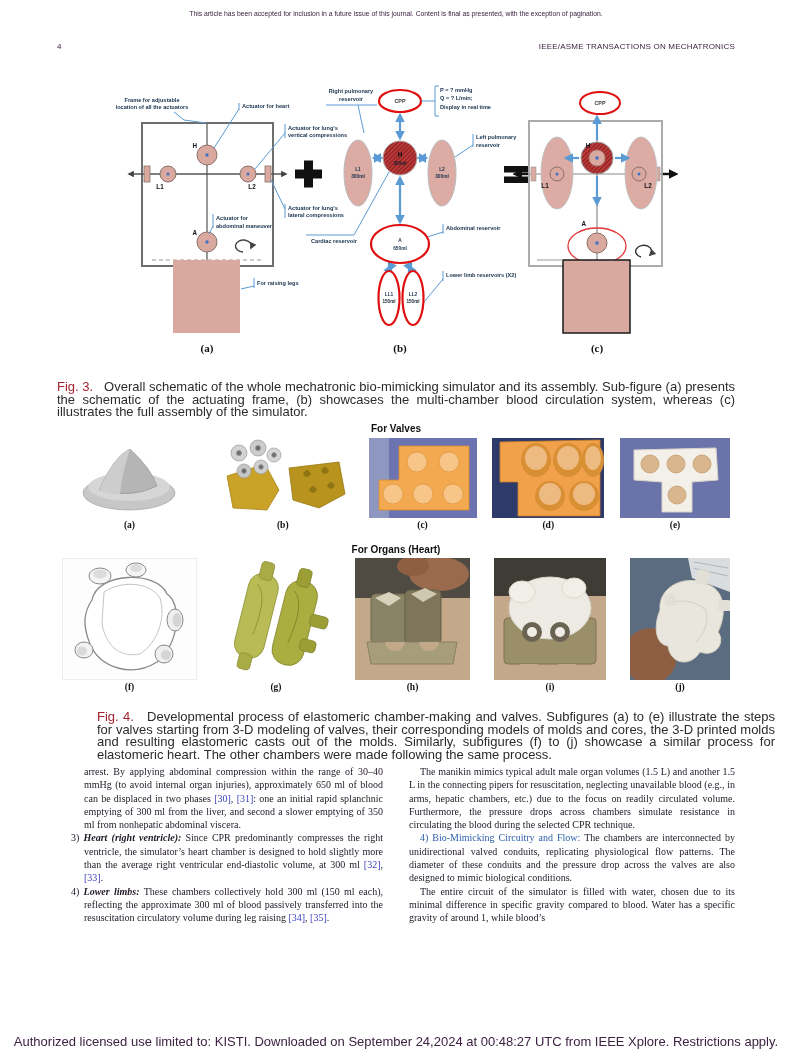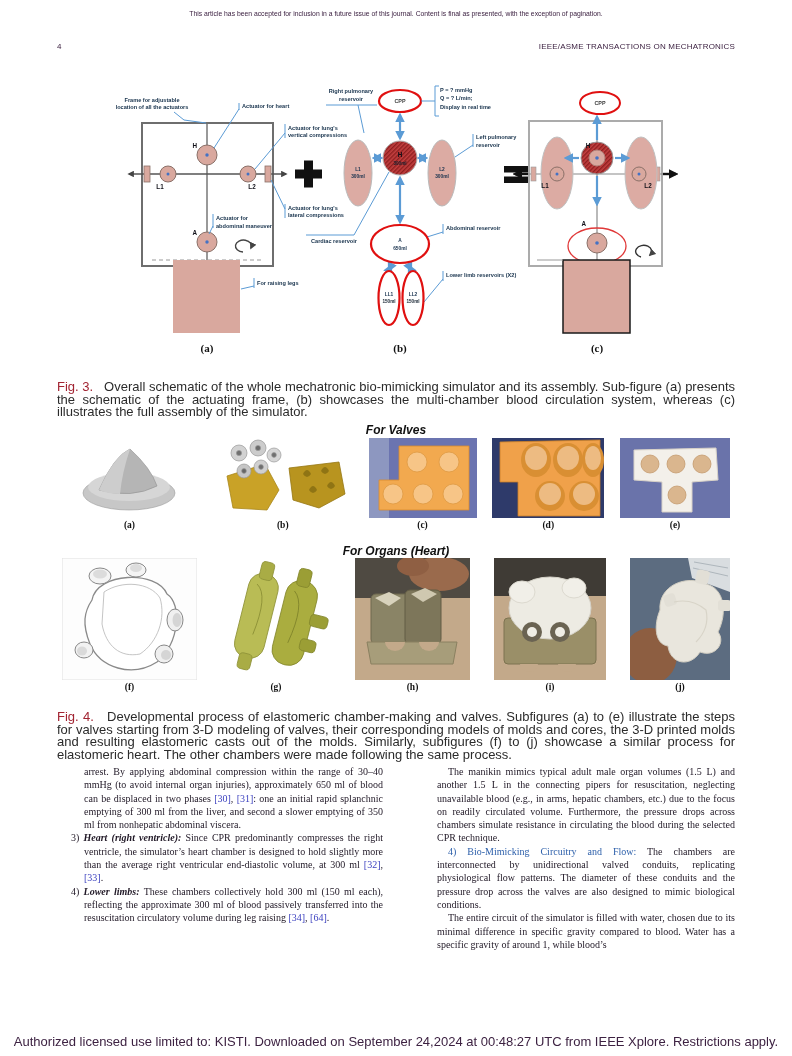--- a/index.html
+++ b/index.html
@@ -16,37 +16,37 @@
   .co  { font-size:5.6px; font-weight:bold; fill:#17324c; }
   .nd  { font-size:6.3px; font-weight:bold; fill:#101018; }
   .vol { font-size:4.8px; font-weight:bold; fill:#16304d; }
   .volr{ font-size:4.6px; font-weight:bold; fill:#13202e; }
   .pl  { font-size:11px; font-weight:bold; fill:#111; font-family:"Liberation Serif",serif; }
   .cpp { font-size:5.4px; font-weight:bold; fill:#3a3a3a; }
   .cap { position:absolute; left:57px; width:678px; margin:0; text-align:justify;
          font-family:"Liberation Sans",sans-serif; font-size:13px; line-height:12.6px; color:#2b2b2b; }
   .cap .figlabel { color:#a22432; }
   .fig3cap { top:381px; }
-  .fig4cap { top:711px; }
+  .fig4cap { top:711px;margin-left:40px; }
   .fig4head { position:absolute; left:57px; width:678px; text-align:center; margin:0;
-              font-family:"Liberation Sans",sans-serif; font-weight:bold; font-size:12px; color:#111;font-style:italic; }
+              font-family:"Liberation Sans",sans-serif; font-weight:bold; font-size:10px; color:#111; }
   .valvesTitle { top:423px; }
   .organsTitle { top:544px; }
   .fig4row { position:absolute; left:62px; width:668px; display:flex; justify-content:space-between; align-items:flex-end; }
   .row1 { top:438px; }
   .row2 { top:558px; }
   .thumb { display:flex; flex-direction:column; align-items:center; }
   .thumb .im { display:block; }
   .sublabel { font-family:"Liberation Serif",serif; font-weight:bold; font-size:9.5px; color:#111;
               text-align:center; margin-top:2px; }
   .col { position:absolute; top:765px; width:326px; font-size:10px; line-height:13.3px; text-align:justify; }
   .leftcol  { left:57px; }
   .rightcol { left:409px; }
   .col p { margin:0; }
-  .col .indent { text-indent:11px;margin-left:28px; }
+  .col .indent { text-indent:11px; }
   .listblock { padding-left:27px; }
   .listblock .item { text-indent:-13px; }
   .col span.i   { font-style:italic;font-weight:bold; }
   .col span.ref { color:#3a3fbf;margin-top:32px; }
   .col span.sec { color:#2c5faa; }
   .footer { position:absolute; top:1034px; left:0; width:100%; text-align:center;
             font-family:"Liberation Sans",sans-serif; font-size:13px; color:#3d2242; }
 </style>
 </head>
 <body>
@@ -425,21 +425,21 @@
 
   <p class="cap fig4cap">
     <span class="figlabel">Fig. 4.</span>&nbsp;&nbsp;
     <span>Developmental process of elastomeric chamber-making and valves. Subfigures (a) to (e) illustrate the steps for valves starting from 3-D modeling of valves, their corresponding models of molds and cores, the 3-D printed molds and resulting elastomeric casts out of the molds. Similarly, subfigures (f) to (j) showcase a similar process for elastomeric heart. The other chambers were made following the same process.</span>
   </p>
 
   <div class="col leftcol">
     <div class="listblock">
       <p><span>arrest. By applying abdominal compression within the range of 30–40 mmHg (to avoid internal organ injuries), approximately 650 ml of blood can be displaced in two phases </span><span class="ref">[30]</span><span>, </span><span class="ref">[31]</span><span>: one an initial rapid splanchnic emptying of 300 ml from the liver, and second a slower emptying of 350 ml from nonhepatic abdominal viscera.</span></p>
       <p class="item"><span>3) </span><span class="i">Heart (right ventricle): </span><span>Since CPR predominantly compresses the right ventricle, the simulator’s heart chamber is designed to hold slightly more than the average right ventricular end-diastolic volume, at 300 ml </span><span class="ref">[32]</span><span>, </span><span class="ref">[33]</span><span>.</span></p>
-      <p class="item"><span>4) </span><span class="i">Lower limbs: </span><span>These chambers collectively hold 300 ml (150 ml each), reflecting the approximate 300 ml of blood passively transferred into the resuscitation circulatory volume during leg raising </span><span class="ref">[34]</span><span>, </span><span class="ref">[64]</span><span>.</span></p>
+      <p class="item"><span>4) </span><span class="i">Lower limbs: </span><span>These chambers collectively hold 300 ml (150 ml each), reflecting the approximate 300 ml of blood passively transferred into the resuscitation circulatory volume during leg raising </span><span class="ref">[34]</span><span>, </span><span class="ref">[35]</span><span>.</span></p>
     </div>
   </div>
 
   <div class="col rightcol">
     <p class="indent"><span>The manikin mimics typical adult male organ volumes (1.5 L) and another 1.5 L in the connecting pipers for resuscitation, neglecting unavailable blood (e.g., in arms, hepatic chambers, etc.) due to the focus on readily circulated volume. Furthermore, the pressure drops across chambers simulate resistance in circulating the blood during the selected CPR technique.</span></p>
     <p class="indent"><span class="sec">4) Bio-Mimicking Circuitry and Flow: </span><span>The chambers are interconnected by unidirectional valved conduits, replicating physiological flow patterns. The diameter of these conduits and the pressure drop across the valves are also designed to mimic biological conditions.</span></p>
     <p class="indent"><span>The entire circuit of the simulator is filled with water, chosen due to its minimal difference in specific gravity compared to blood. Water has a specific gravity of around 1, while blood’s</span></p>
   </div>
 
   <div class="footer">Authorized licensed use limited to: KISTI. Downloaded on September 24,2024 at 00:48:27 UTC from IEEE Xplore.  Restrictions apply.</div>

